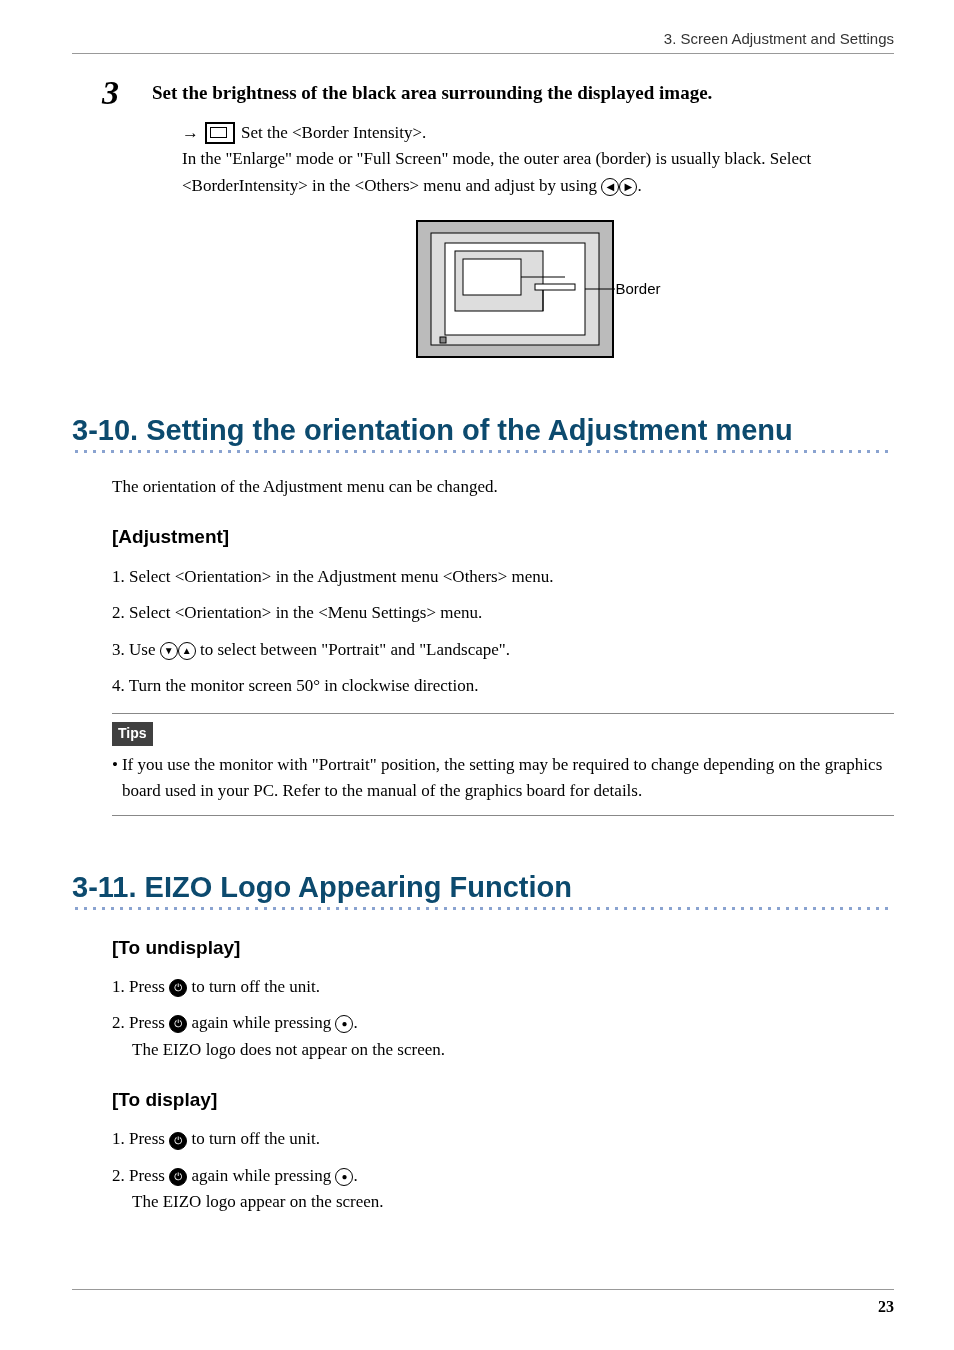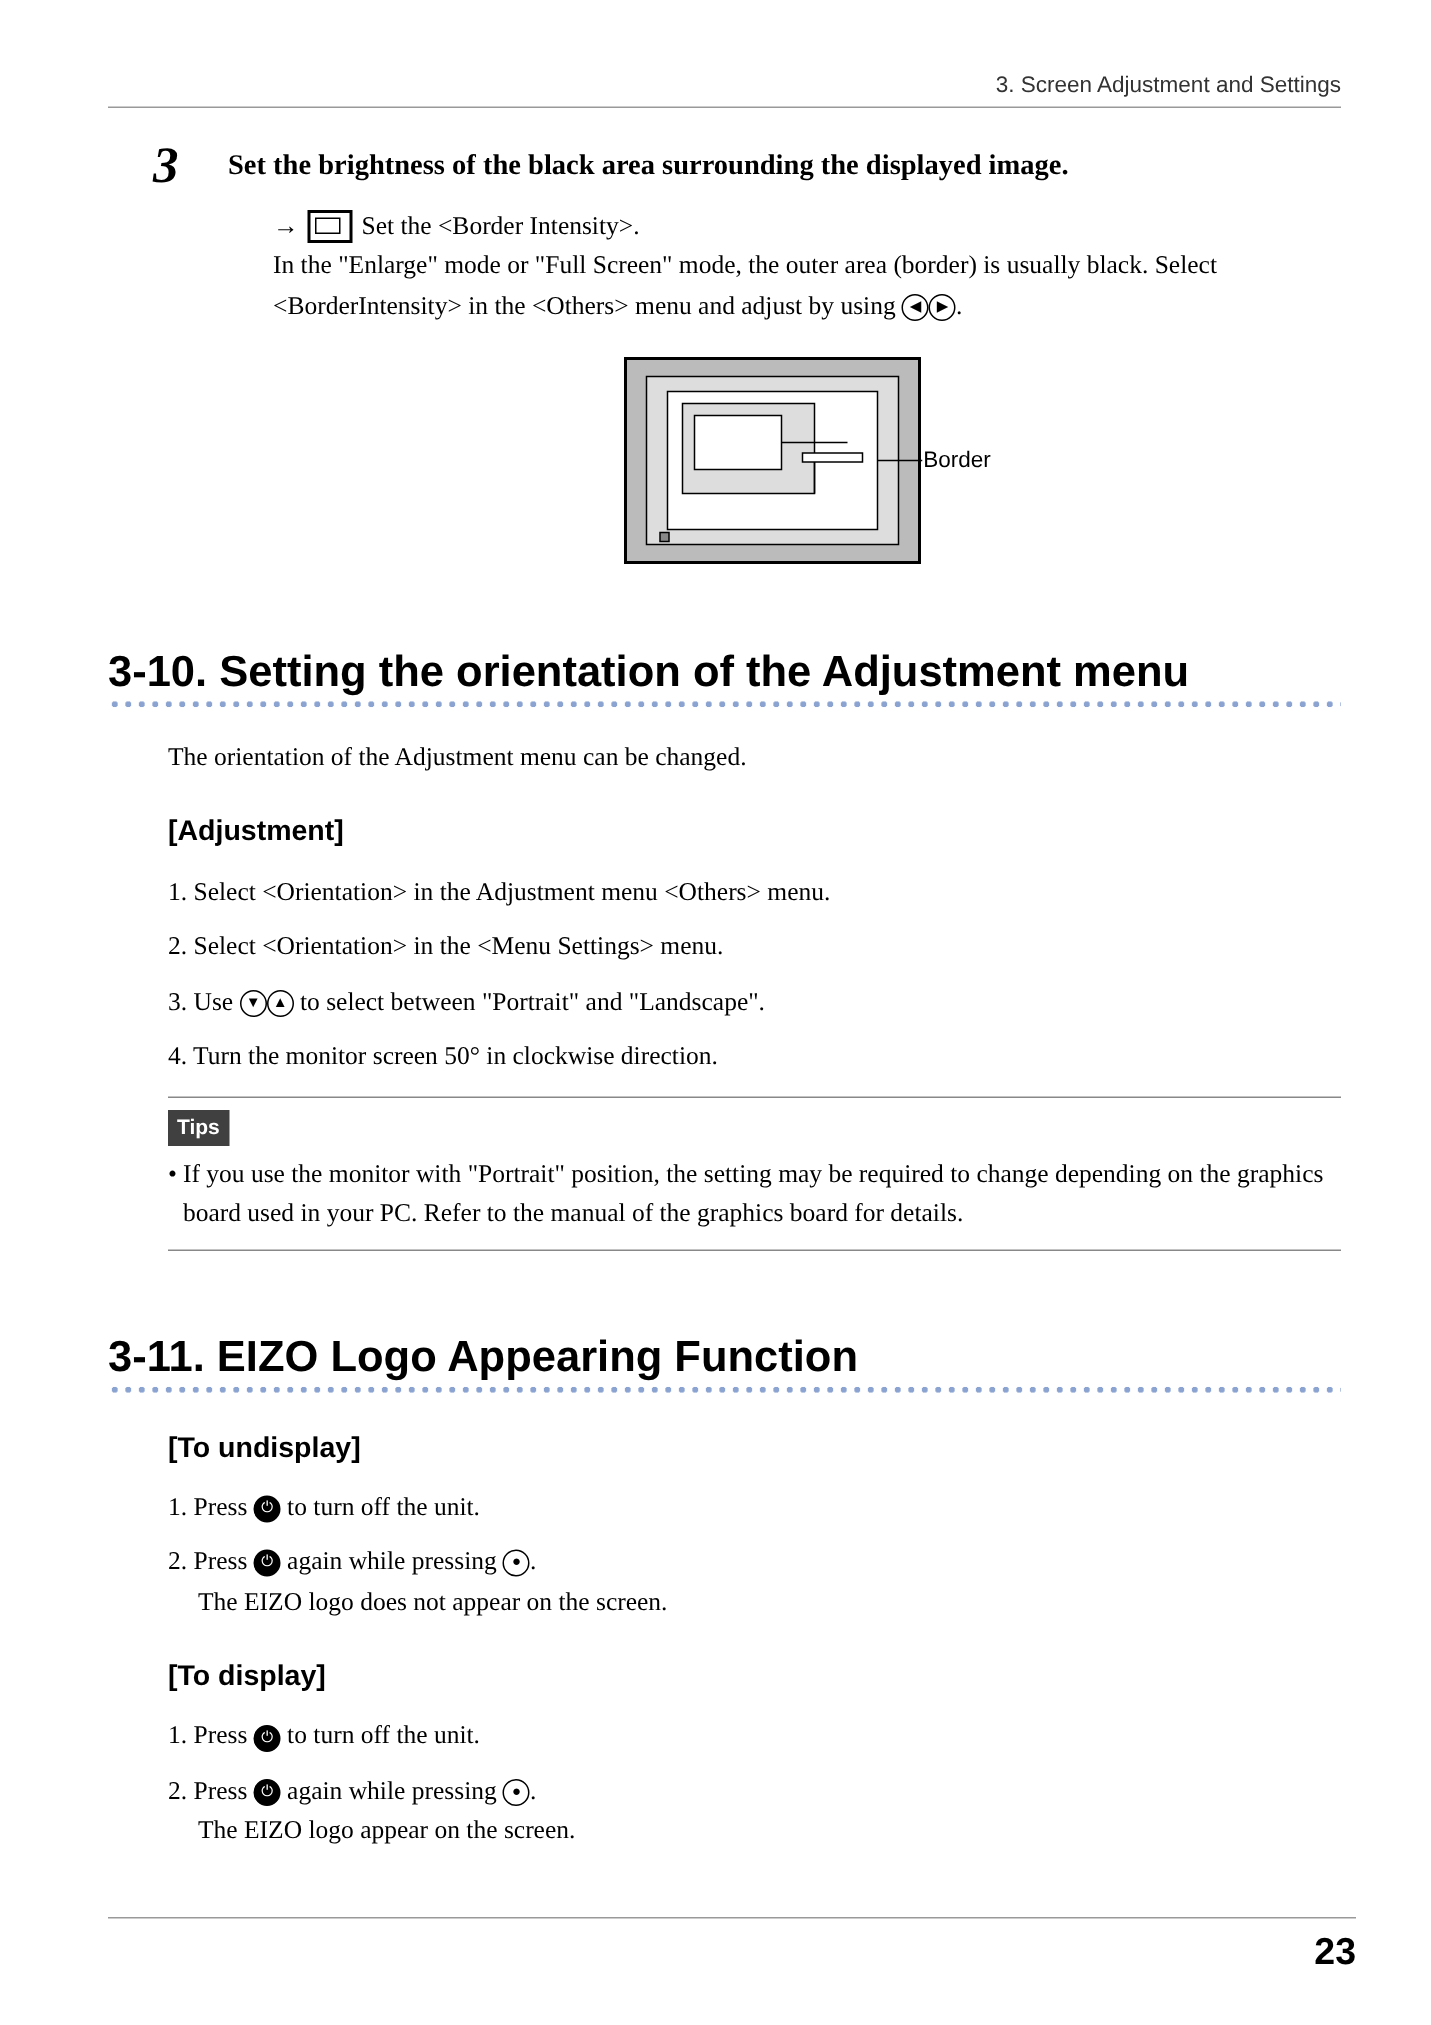--- a/index.html
+++ b/index.html
@@ -6,21 +6,21 @@
   body {
     margin: 0;
     font-family: Georgia, 'Times New Roman', serif;
     color: #000;
     background: #fff;
   }
   .page {
     width: 954px;
     height: 1350px;
     box-sizing: border-box;
-    padding: 48px 60px 40px 72px;
+    padding: 30px 60px 40px 72px;
     position: relative;
   }
   .header-line {
     text-align: right;
     font-family: Arial, Helvetica, sans-serif;
     font-size: 15px;
     color: #333;
     padding-bottom: 6px;
     border-bottom: 1px solid #999;
     margin-bottom: 18px;
@@ -93,21 +93,21 @@
     gap: 0;
   }
   .diagram-label {
     font-family: Arial, sans-serif;
     font-size: 15px;
   }
   .section-title {
     font-family: Arial, Helvetica, sans-serif;
     font-weight: bold;
     font-size: 29px;
-    color: #000000;
+    color: #0c4a6e;
     margin-top: 55px;
     margin-bottom: 2px;
   }
   .dotted {
     height: 5px;
     background-image: radial-gradient(circle, #8aa3d0 2px, transparent 2px);
     background-size: 9px 5px;
     background-repeat: repeat-x;
     margin-bottom: 20px;
   }
@@ -149,27 +149,27 @@
   .tips-bullet {
     display: flex;
     gap: 4px;
     font-size: 17px;
     line-height: 1.55;
   }
   .footer {
     position: absolute;
     bottom: 34px;
     left: 72px;
-    right: 50px;
+    right: 60px;
     border-top: 1px solid #999;
     text-align: right;
     padding-top: 8px;
-    font-family: Liberation Sans, sans-serif;
-    font-weight: bold;
-    font-size: 25px;
+    font-family: Liberation Serif, serif;
+    font-weight: bold;
+    font-size: 16px;
   }
   svg { display: block; }
 </style>
 </head>
 <body>
 
 <div class="page">
   <div class="header-line">3. Screen Adjustment and Settings</div>
 
   <div class="step-row">

